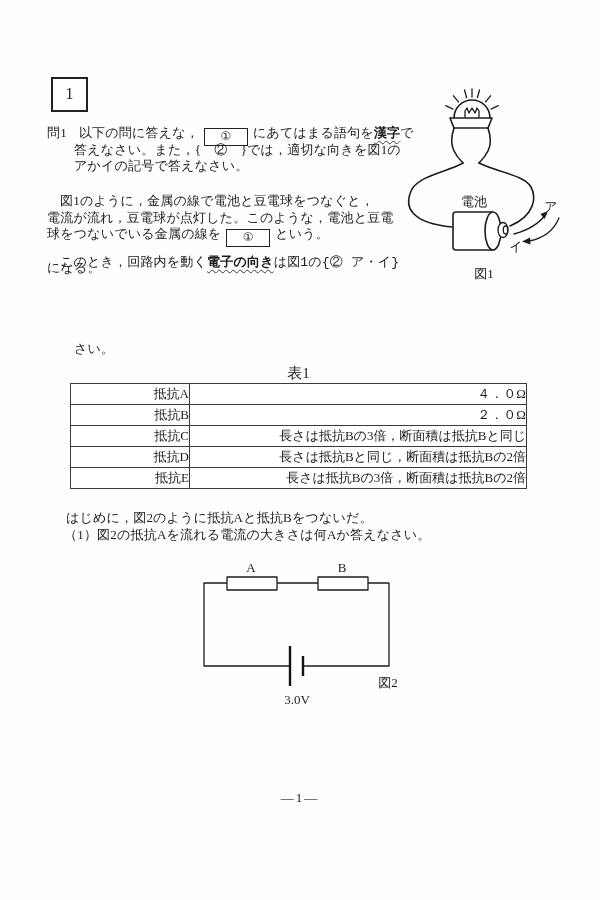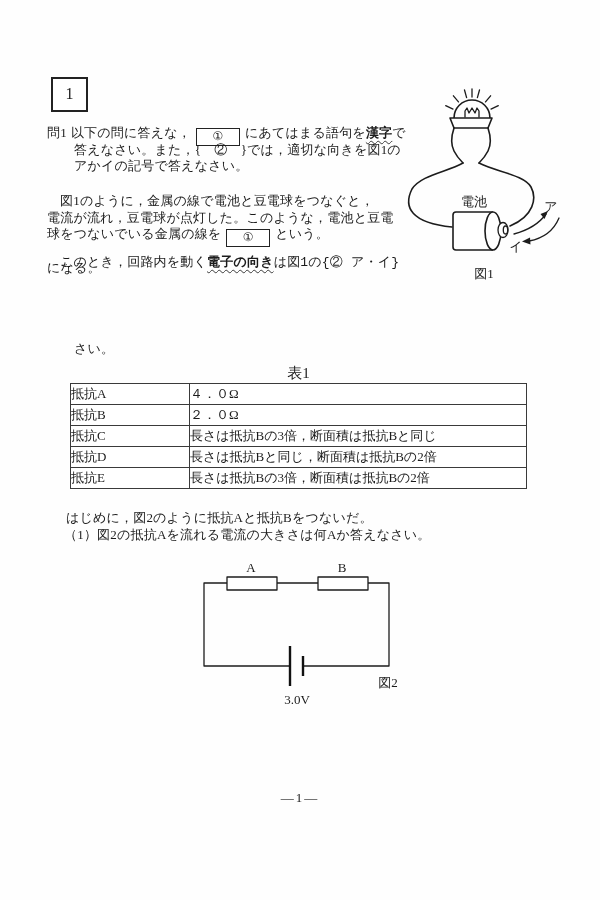--- a/index.html
+++ b/index.html
@@ -1,40 +1,40 @@
 <!DOCTYPE html>
 <html><head>
 <meta charset="utf-8">
 <style>
   html,body{margin:0;padding:0;background:#ffffff;}
   #page{
     position:relative;width:600px;height:900px;background:#fefefe;overflow:hidden;
     font-family:"Liberation Serif","DejaVu Serif",serif;color:#1b1b1b;
   }
   .line{position:absolute;white-space:nowrap;font-size:13px;line-height:17px;letter-spacing:0.2px;}
-  .qlabel{display:inline-block;margin-right:4px;}
+  .qlabel{display:inline-block;margin-right:12px;}
   .ansbox{
     display:inline-block;width:42px;height:16px;line-height:15px;border:1.2px solid #222;
     text-align:center;font-size:12px;margin:0 5px;vertical-align:-3px;background:#fff;
   }
   .wavy{
     font-weight:bold;
     text-decoration:underline wavy #3b3b3b 1px;
     text-underline-offset:3px;
   }
   #sec-box{
     position:absolute;left:51px;top:77px;width:33px;height:31px;border:2px solid #222;
     text-align:center;font-size:16px;line-height:30px;background:#fff;
   }
   #t1-caption{position:absolute;left:70px;top:364px;width:457px;text-align:center;font-size:15px;}
   #t1{
     position:absolute;left:70px;top:383px;width:457px;border-collapse:collapse;background:#fff;
     font-size:13px;table-layout:fixed;
   }
-  #t1 td{border:1.2px solid #3a3a3a;height:20px;text-align:left;padding:0;}
+  #t1 td{border:1.2px solid #3a3a3a;height:20px;text-align:right;padding:0;}
   #t1 td.cname{width:118px;}
   #footer-page{position:absolute;left:0;top:790px;width:600px;text-align:center;font-size:13px;letter-spacing:2px;}
   svg{position:absolute;}
   svg text{font-family:"Liberation Serif","DejaVu Serif",serif;fill:#1b1b1b;font-size:13px;}
   .stroke{fill:none;stroke:#1c1c1c;stroke-width:1.6;stroke-linecap:round;stroke-linejoin:round;}
   .strokefill{fill:#ffffff;stroke:#1c1c1c;stroke-width:1.6;stroke-linejoin:round;}
   .thin{stroke-width:1.3;}
   .plate{stroke:#111;stroke-width:2.4;stroke-linecap:butt;}
   .arrowhead{fill:#1c1c1c;stroke:none;}
 </style>

